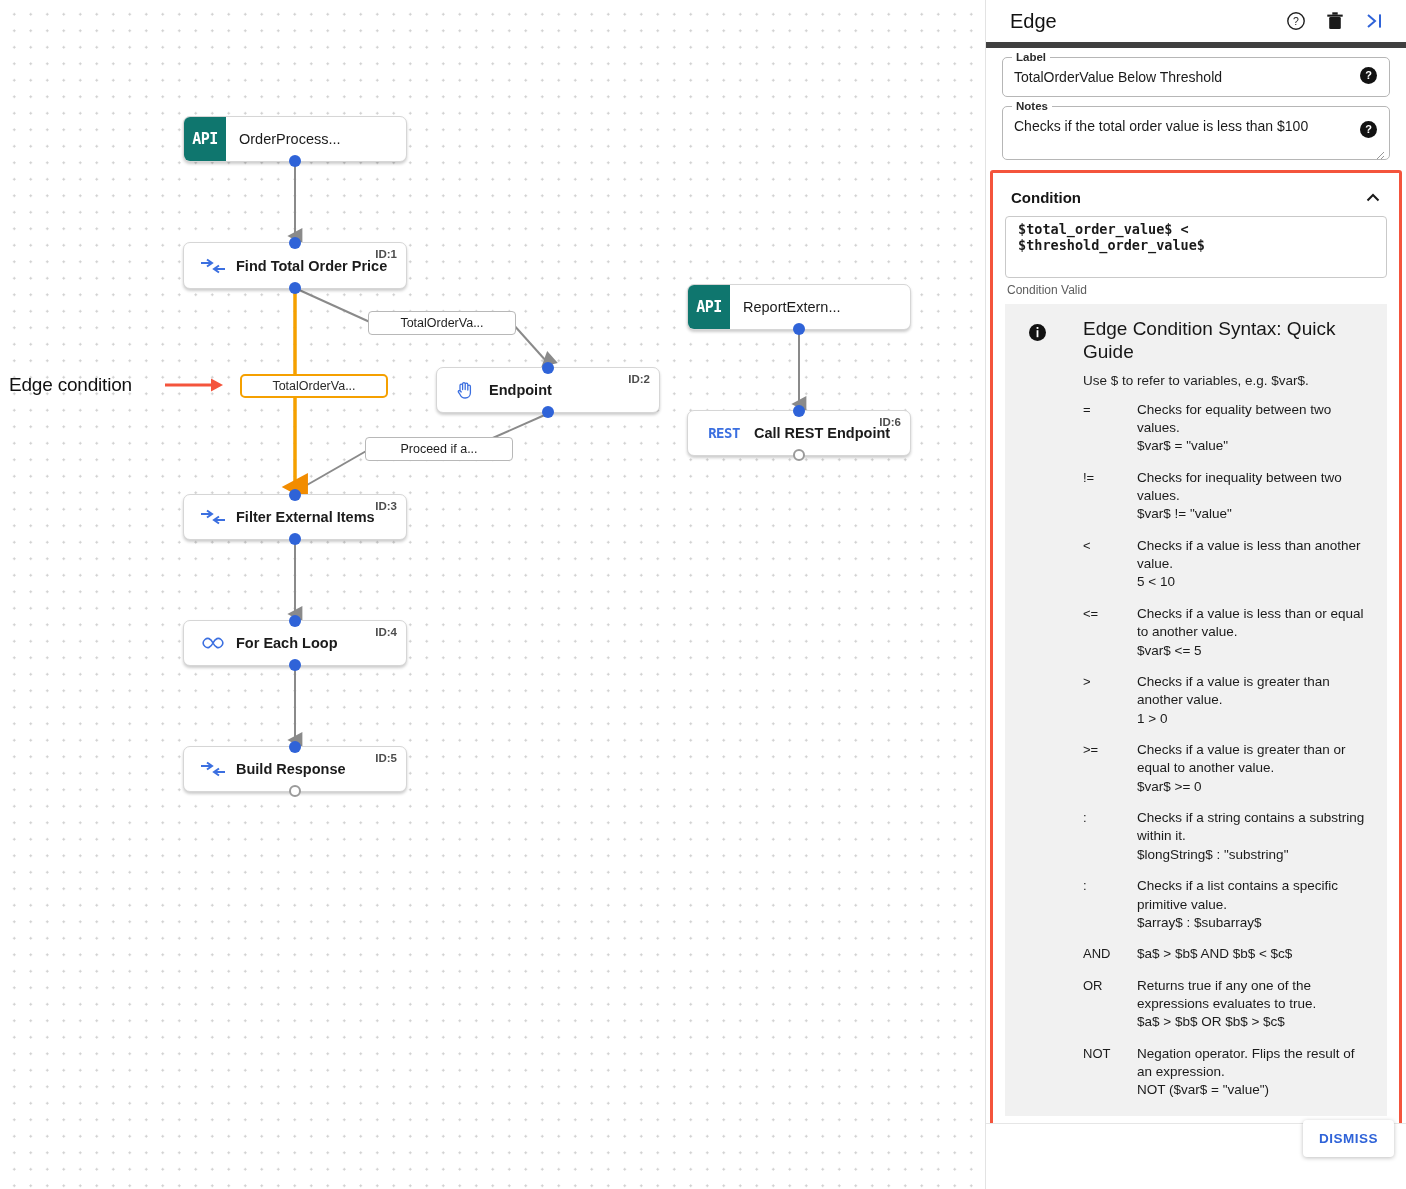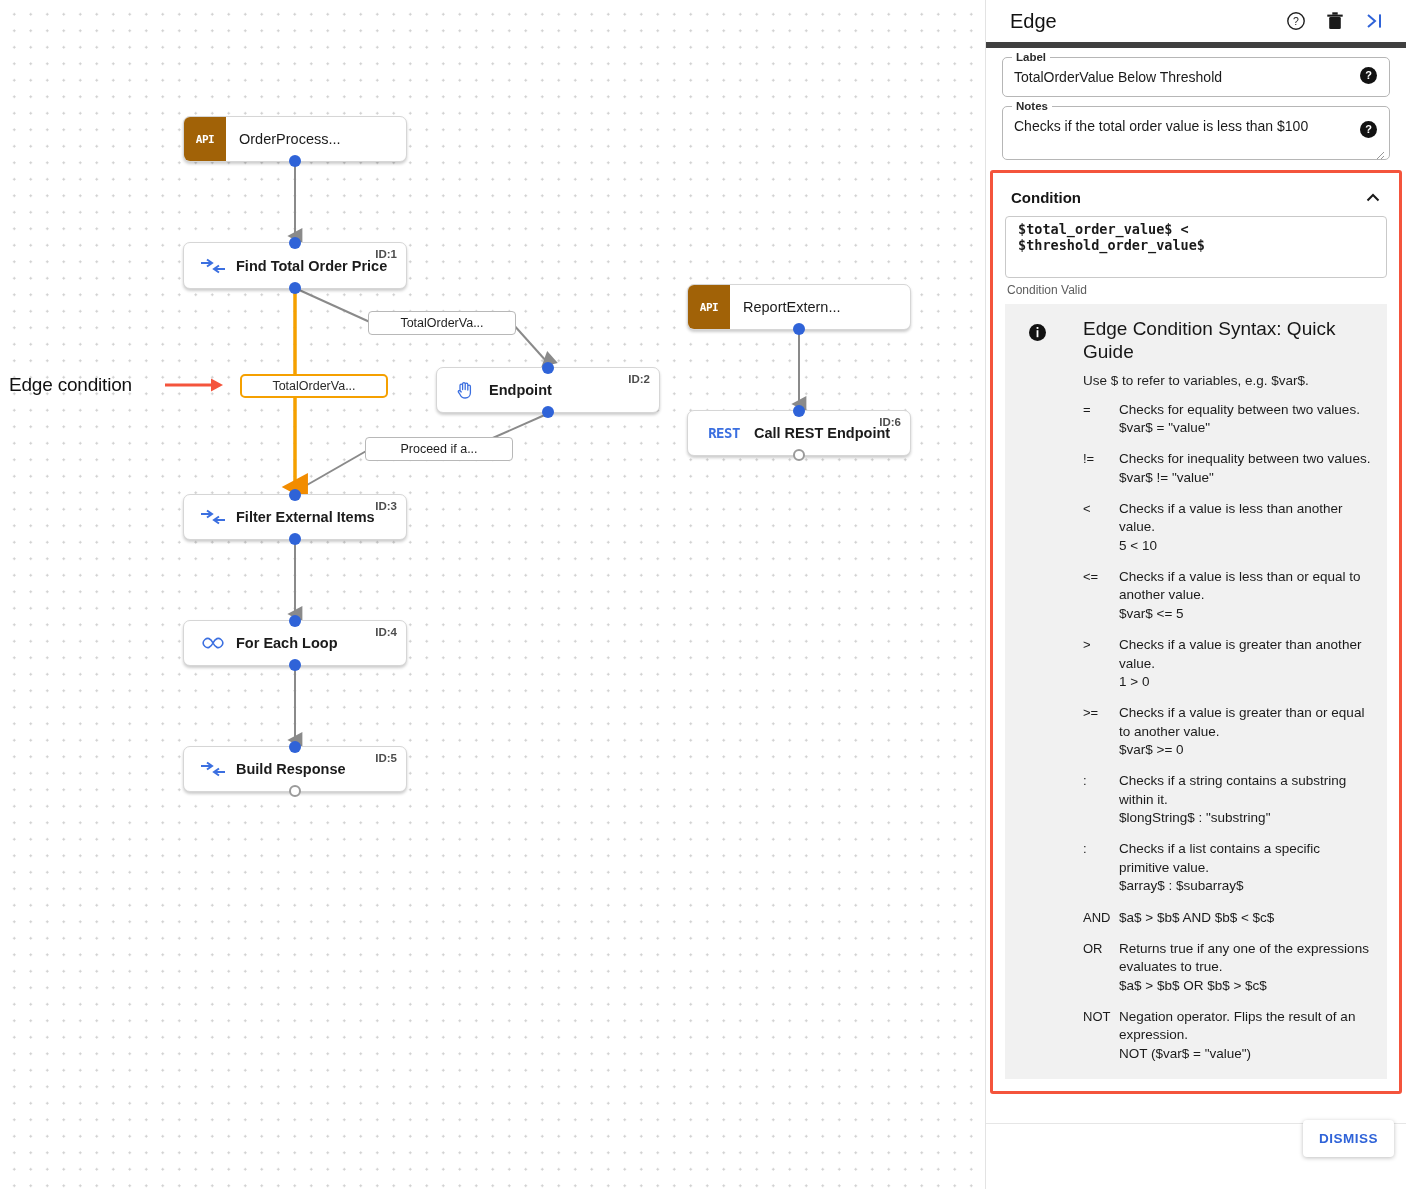--- a/index.html
+++ b/index.html
@@ -38,24 +38,24 @@
     white-space: nowrap;
   }
   .node .nid {
     position: absolute; right: 9px; top: 5px;
     font-size: 11.5px; color: #4d4d4d; font-weight: bold;
   }
   
   .node.api { padding: 0; }
   .node.api .chip {
     width: 42px; align-self: stretch;
-    background: #a16207;
+    background: #0f766e;
     border-radius: 6px 0 0 6px;
     display: flex; align-items: center; justify-content: center;
-    color: #ffffff; font-weight: bold; font-size: 11px;
+    color: #ffffff; font-weight: bold; font-size: 15px;
     font-family: "DejaVu Sans Mono", monospace;
     letter-spacing: -0.5px;
   }
   .node.api .nlabel { padding-left: 13px; font-weight: normal; font-size: 14.5px; }
 
   .node.icn { padding-left: 14px; }
   .node.icn .gicon {
     width: 30px; height: 24px; margin-right: 8px;
     display: flex; align-items: center; justify-content: center;
     flex: 0 0 auto;
@@ -174,21 +174,21 @@
   #guide .ginfo { position: absolute; left: 24px; top: 20px; }
   #guide h3 {
     margin: 0 0 0 62px; font-size: 19px; font-weight: normal; color: #171717;
     line-height: 1.2;
   }
   #guide .gsub { margin: 9px 0 0 62px; font-size: 13.5px; color: #1f1f1f; }
   .grow { display: flex; margin: 13px 0 0 62px; }
   .grow .op {
     flex: 0 0 36px; font-size: 13px; color: #1b1b1b; padding-top: 1px;
   }
-  .grow .gtxt { flex: 1; }
+  .grow .gtxt { flex: 1; margin-left: 18px; }
   .grow .gdesc { font-size: 13.5px; color: #1b1b1b; line-height: 1.36; }
   .grow .gex { font-size: 13.5px; color: #1b1b1b; line-height: 1.36; }
 
   #panel-foot {
     position: absolute; left: 0; right: 0; bottom: 0;
     height: 66px;
     border-top: 1px solid #e6e6e6;
     background: #fff;
   }
   #dismiss {

